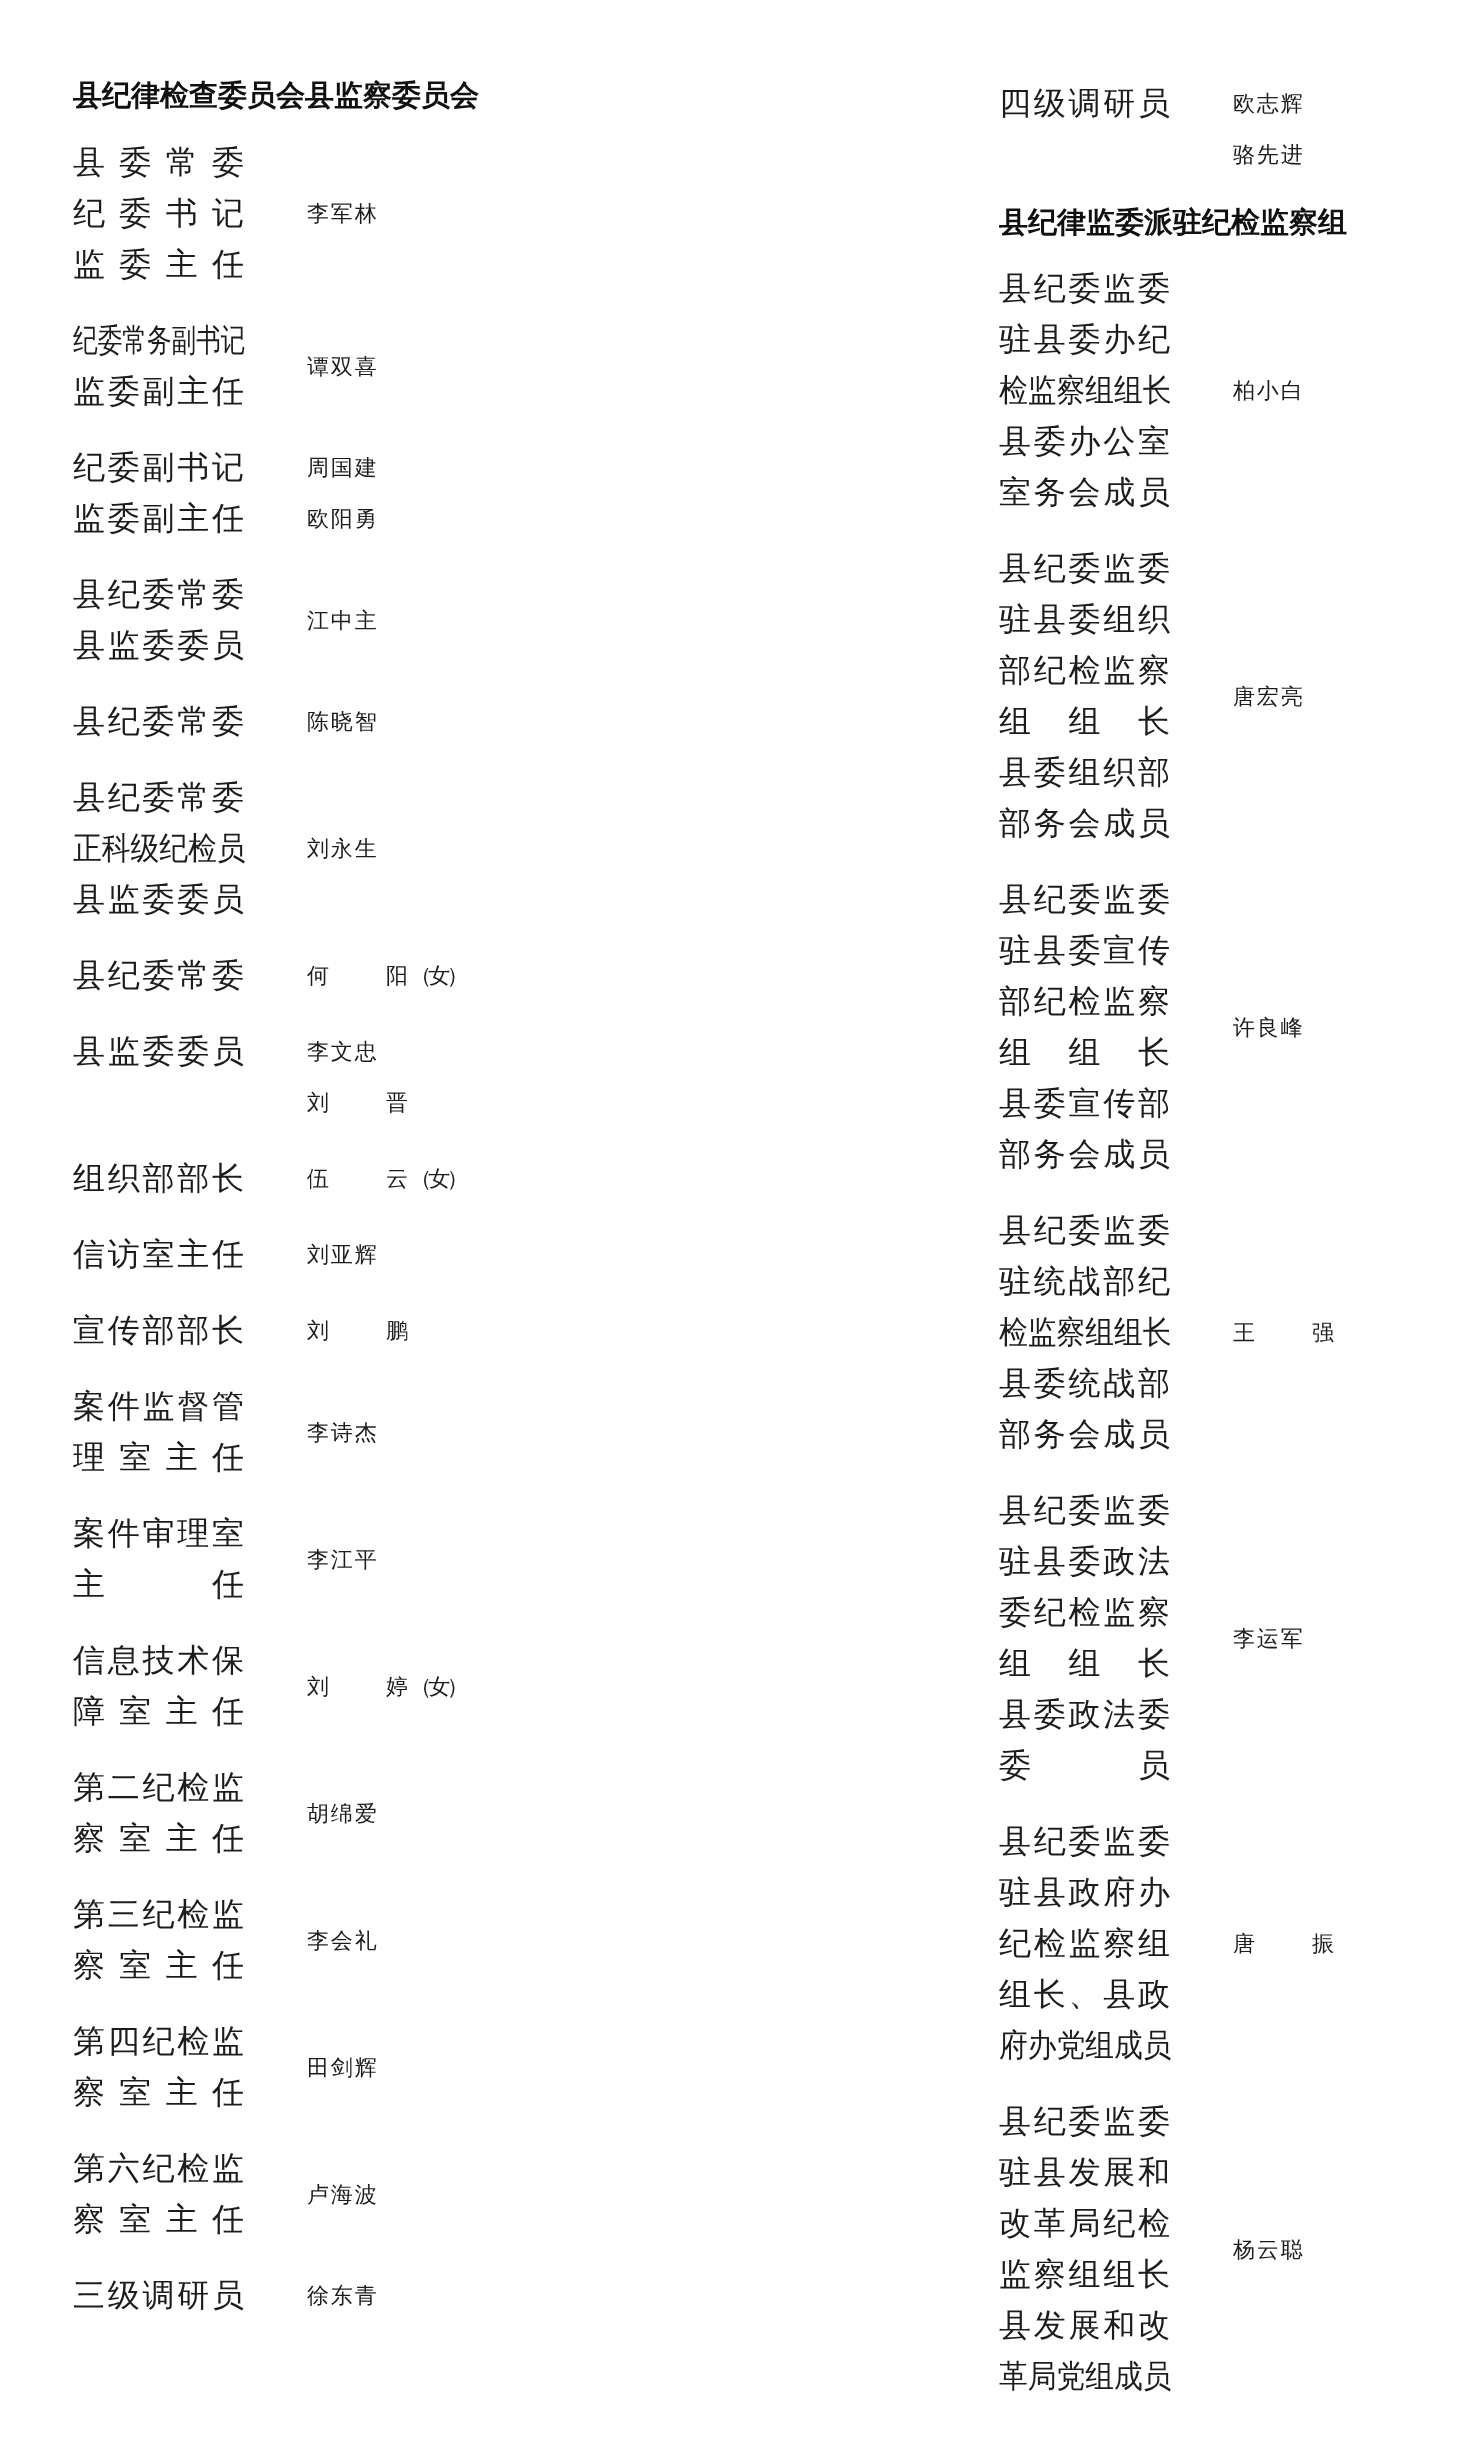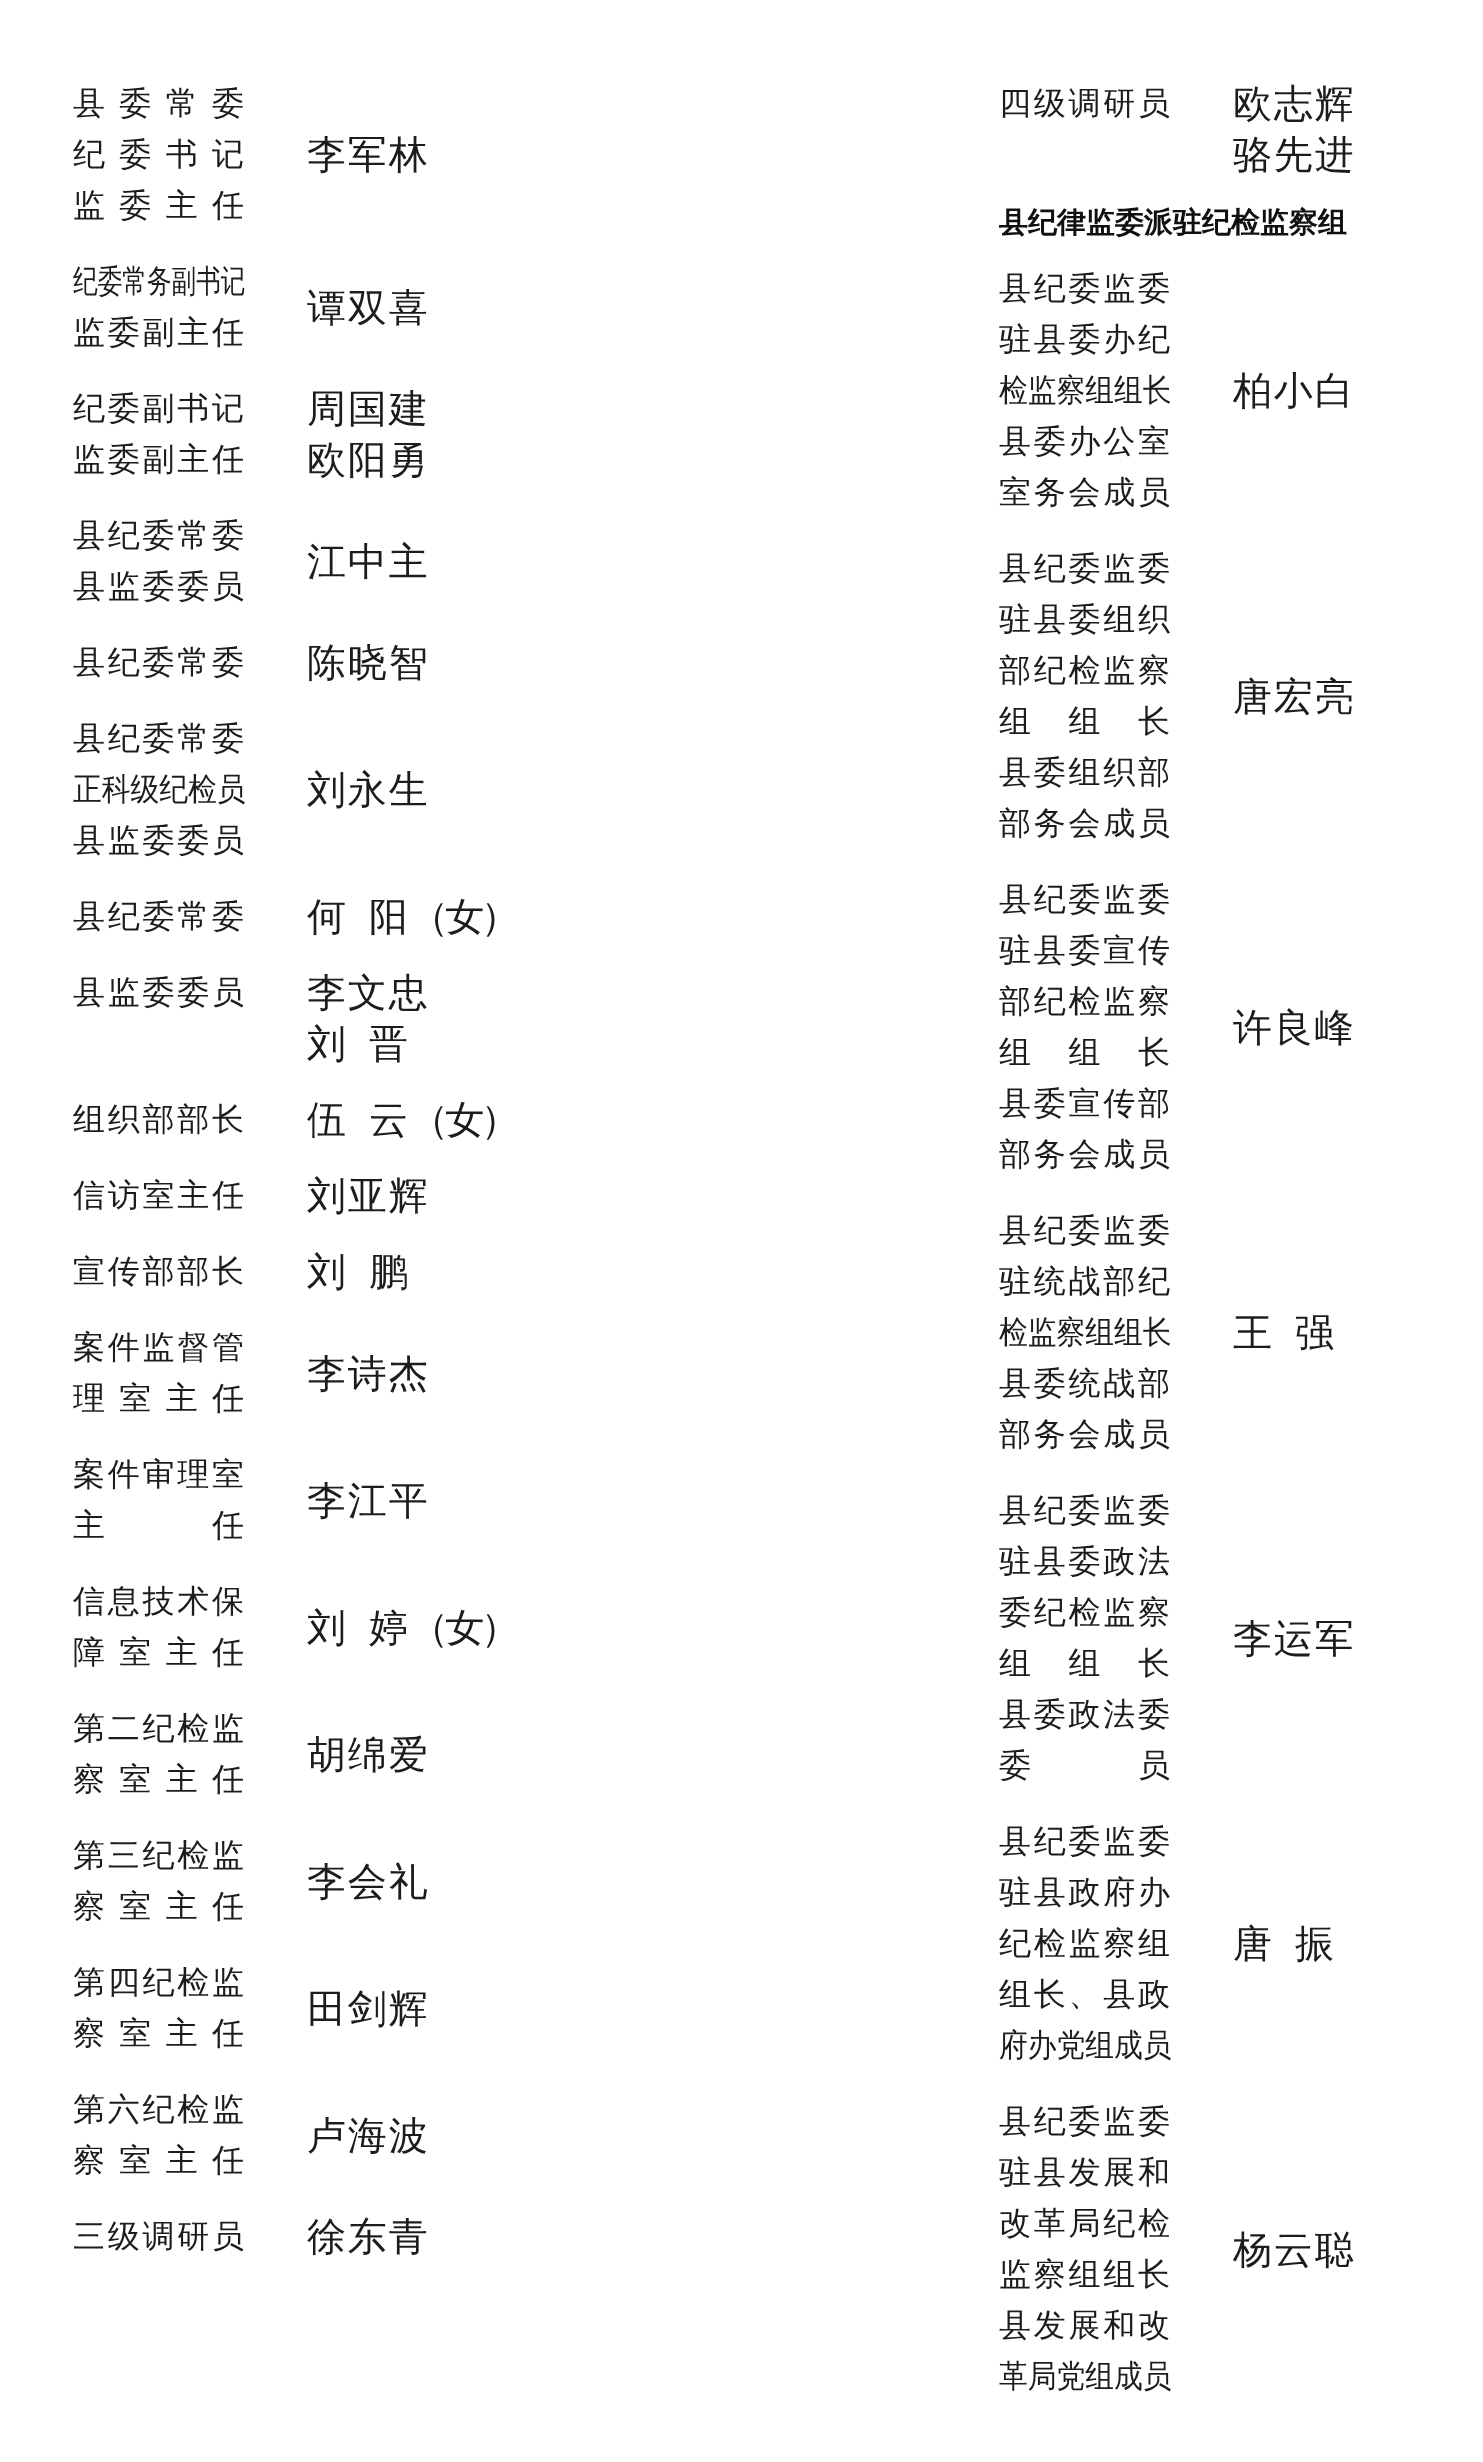--- a/index.html
+++ b/index.html
@@ -32,34 +32,35 @@
   .title-block { width:171px; flex:0 0 171px; }
   .jline {
     display:flex; justify-content:space-between;
     width:171px; height:51px;
     font-size:32px; line-height:51px;
     white-space:nowrap;
   }
   .names-block { margin-left:63px; }
   .name-line {
     height:51px; line-height:51px;
-    font-size:39px;
+    font-size:22px;
     display:flex; align-items:flex-start;
     white-space:nowrap;
   }
   .name-justify { display:inline-flex; justify-content:space-between; width:101px; }
   .name-plain { letter-spacing:1.8px; }
   .name-suffix { margin-left:1.8px; letter-spacing:-3.5px; }
 </style>
 </head>
 <body>
 
 <div class="page">
 
   <section class="col col-left">
+    <h2 class="col-header">县纪律检查委员会县监察委员会</h2>
     <div class="entries">
         <div class="entry">
           <div class="title-block">
             <div class="jline">
               <span>县</span>
               <span>委</span>
               <span>常</span>
               <span>委</span>
             </div>
             <div class="jline">

